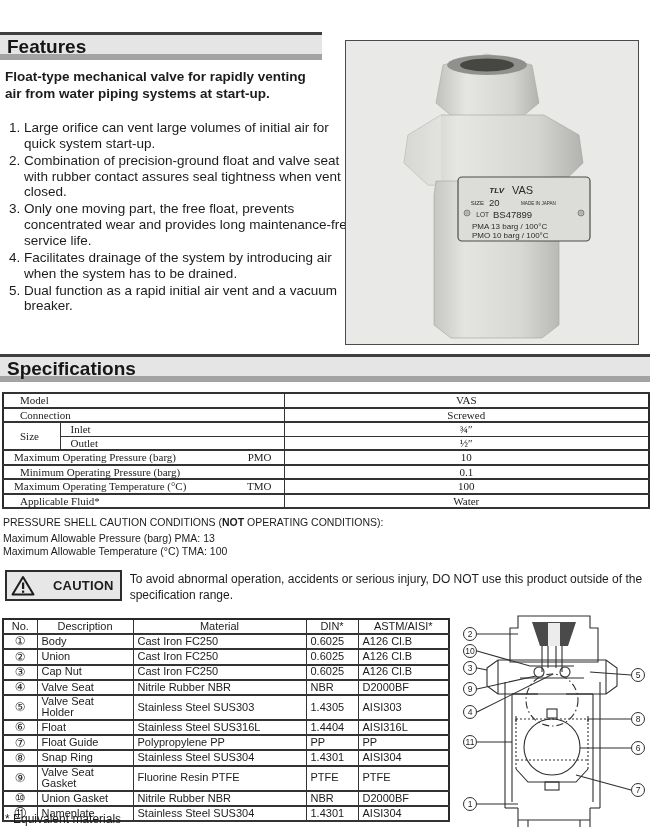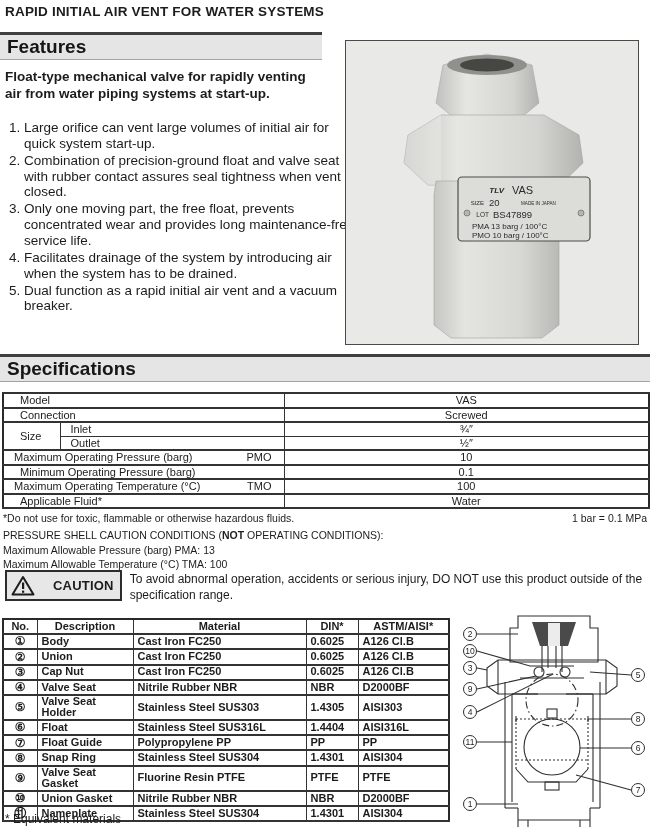--- a/index.html
+++ b/index.html
@@ -5,21 +5,21 @@
   html,body { margin:0; padding:0; background:#fff; }
   .page {
     position:relative; width:650px; height:827px; background:#ffffff;
     font-family:"Liberation Sans", sans-serif; color:#1c1c1c; overflow:hidden;
   }
   .doc-title {
     position:absolute; top:4px; left:5px; font-size:13.5px; font-weight:bold; letter-spacing:.2px;
   }
   .section-bar {
     position:absolute; box-sizing:border-box; height:28px;
-    background:#e5e5e5; border-top:3px solid #3f3f3f; border-bottom:1px solid #a3a3a3;
+    background:#e5e5e5; border-top:3px solid #3f3f3f; border-bottom:6px solid #a3a3a3;
     font-size:19px; font-weight:bold; padding:0 0 0 7px; line-height:23px; color:#161616;
   }
   #features-bar { top:32px; left:0; width:322px; }
   #specs-bar { top:354px; left:0; width:650px; }
   .features-intro {
     position:absolute; top:69px; left:5px; width:318px;
     font-size:13.5px; font-weight:bold; line-height:1.24;
   }
   .features-list {
     position:absolute; top:120px; left:5px; width:336px; margin:0; padding:0 0 0 19px;
@@ -30,21 +30,21 @@
     position:absolute; top:40px; left:345px; width:294px; height:305px;
     background:#e9e9e7; border:1px solid #4a4a4a; box-sizing:border-box;
   }
   
   .spec-table {
     position:absolute; top:392px; left:2px; width:646px;
     border-collapse:collapse; font-size:11px; table-layout:fixed;
   }
   .spec-table td {
     border:1px solid #333; border-top:2px solid #333; border-bottom:2px solid #333;
-    height:12.5px; padding:0 6px; line-height:1.1;
+    height:12.5px; padding:0 6px; line-height:1.1;font-family:Liberation Serif, serif;
   }
   .spec-table td.sub { border-top:1px solid #333; border-bottom:1px solid #333; }
   .spec-table { border:2px solid #2a2a2a; }
   .spec-table td.lbl { padding-left:16px; }
   .spec-table td.val { text-align:center; }
   .spec-table td.code-row { padding-right:12px;padding-left:10px; }
   .code-wrap { display:flex; justify-content:space-between; }
   
   .notes { position:absolute; top:512px; left:3px; width:644px; font-size:10.5px; line-height:1.2; }
   .notes .row1 { display:flex; justify-content:space-between; }
@@ -60,34 +60,33 @@
   .caution-box .cap { font-size:13px; font-weight:bold; letter-spacing:.2px; }
   .caution-text { font-size:12px; line-height:1.35; margin-left:8px; padding-top:1px; }
   
   .parts-table {
     position:absolute; top:618px; left:2px; width:446px;
     border-collapse:collapse; font-size:11px; table-layout:fixed;
     border:2px solid #2a2a2a;
   }
   .parts-table th, .parts-table td {
     border:1px solid #333; border-bottom:2px solid #333;
-    height:13.2px; padding:0 4px; line-height:1.05; font-weight:bold;
+    height:13.2px; padding:0 4px; line-height:1.05; font-weight:normal;
   }
   .parts-table th { text-align:center; }
   .parts-table td.cnum { text-align:center; font-size:12px; padding:0; }
   .parts-footnote { position:absolute; top:812px; left:5px; font-size:12px; }
   .diagram-box { position:absolute; top:612px; left:450px; width:200px; height:215px; }
   svg text { font-family:"Liberation Sans", sans-serif; }
 </style>
 </head>
 <body>
 
 <div class="page">
 
-  <div class="doc-title">RAPID INITIAL AIR VENT FOR WATER SYSTEMS</div>
 
   <div id="features-bar" class="section-bar">
     <span>Features</span>
   </div>
 
   <div class="features-intro">Float-type mechanical valve for rapidly venting air from water piping systems at start-up.</div>
 
   <ol class="features-list">
 
   <li>Large orifice can vent large volumes of initial air for quick system start-up.</li>
@@ -191,24 +190,20 @@
       <td class="val">100</td>
     </tr>
     <tr>
       <td class="lbl" colspan="2">Applicable Fluid*</td>
       <td class="val">Water</td>
     </tr>
   </tbody>
     </table>
 
   <div class="notes">
-    <div class="row1">
-      <span>*Do not use for toxic, flammable or otherwise hazardous fluids.</span>
-      <span>1 bar = 0.1 MPa</span>
-    </div>
     <div class="l2"><span>PRESSURE SHELL CAUTION CONDITIONS (</span><b>NOT</b><span> OPERATING CONDITIONS):</span></div>
     <div class="l3">Maximum Allowable Pressure (barg) PMA: 13</div>
     <div class="l4">Maximum Allowable Temperature (°C) TMA: 100</div>
   </div>
 
   <div class="caution-wrap">
     <div class="caution-box">
       <svg width="24" height="21" viewBox="0 0 24 21">
         <path d="M12,2 L22.5,19.5 L1.5,19.5 Z" fill="none" stroke="#1d1d1d" stroke-width="2" stroke-linejoin="round"></path>
         <rect x="11" y="7.5" width="2.2" height="6.5" fill="#1d1d1d"></rect>

